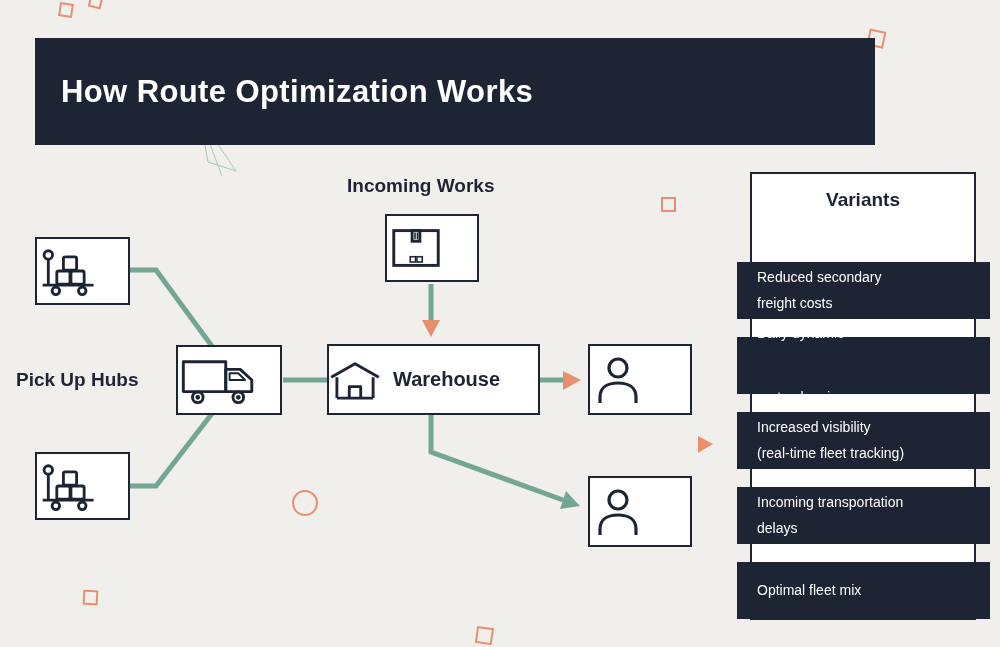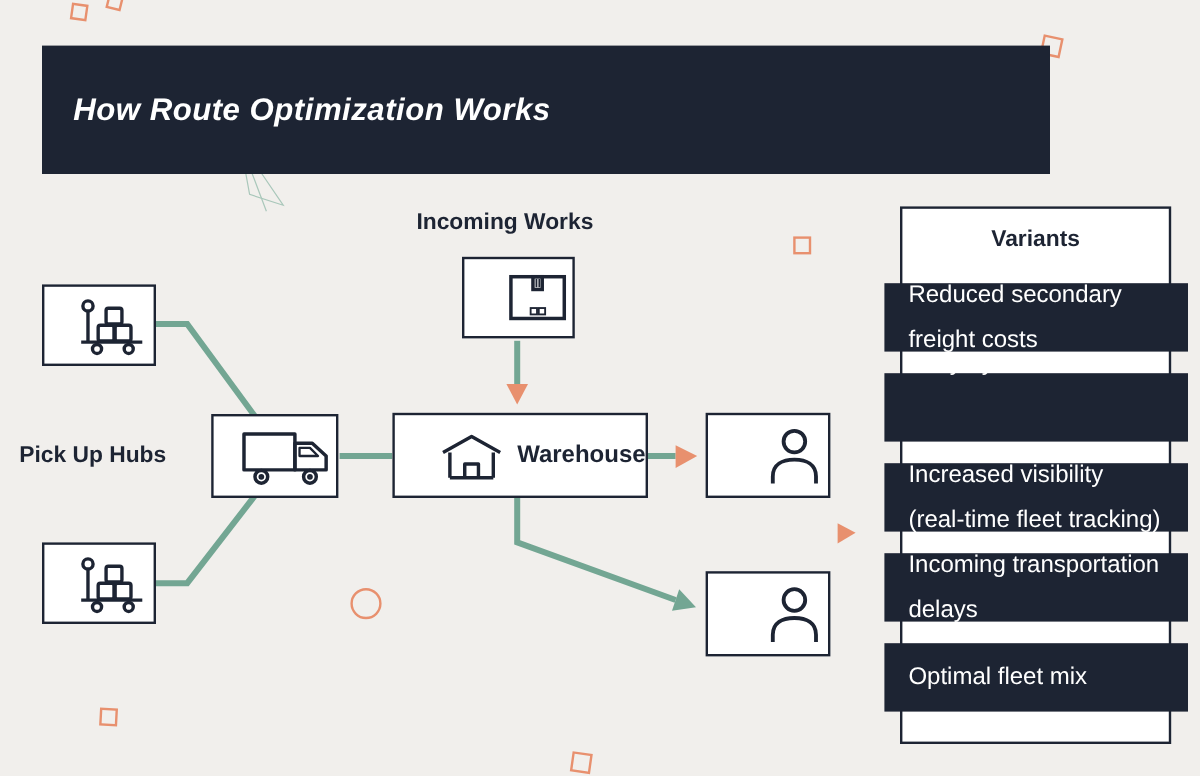--- a/index.html
+++ b/index.html
@@ -12,27 +12,27 @@
     color:#1d2433;
   }
 
   
   .header {
     position:absolute; left:35px; top:38px; width:840px; height:107px;
     background:#1d2433; color:#ffffff;
     display:flex; align-items:center; padding-left:26px;
   }
   .header .title {
-    font-size:26px; font-weight:bold; letter-spacing:0.4px;font-style:italic;
+    font-size:31px; font-weight:bold; letter-spacing:0.4px;
   }
 
   
   .node {
     position:absolute; background:#ffffff; border:2px solid #1d2433;
-    display:flex; align-items:center; justify-content:flex-end; gap:12px;
+    display:flex; align-items:center; justify-content:flex-start; gap:12px;
   }
   .node svg { display:block; }
 
   .diagram-label {
     position:absolute; font-weight:bold; color:#1d2433; font-size:19px;
     white-space:nowrap;
   }
 
   
   .overlay {
@@ -48,21 +48,21 @@
   .variants-header {
     position:absolute; left:750px; top:172px; width:226px; height:56px;
     display:flex; align-items:center; justify-content:center;
     font-size:19px; font-weight:bold; color:#1d2433;
   }
   .variant-row {
     position:absolute; left:737px; width:253px; height:57px;
     background:#1d2433; color:#ffffff;
     display:flex; flex-direction:column; justify-content:center;
     padding-left:20px; padding-right:10px;
-    font-size:20px; line-height:1.85;
+    font-size:14px; line-height:1.85;margin-top:26px;
   }
   .variant-row .l2:empty { display:none; }
 </style>
 </head>
 <body>
 
 <svg class="overlay" width="1000" height="647" viewBox="0 0 1000 647">
 
   <g stroke="#a9c7ba" stroke-width="1" fill="none">
     <path d="M200,118 L236,171 L208,162 Z"></path>

